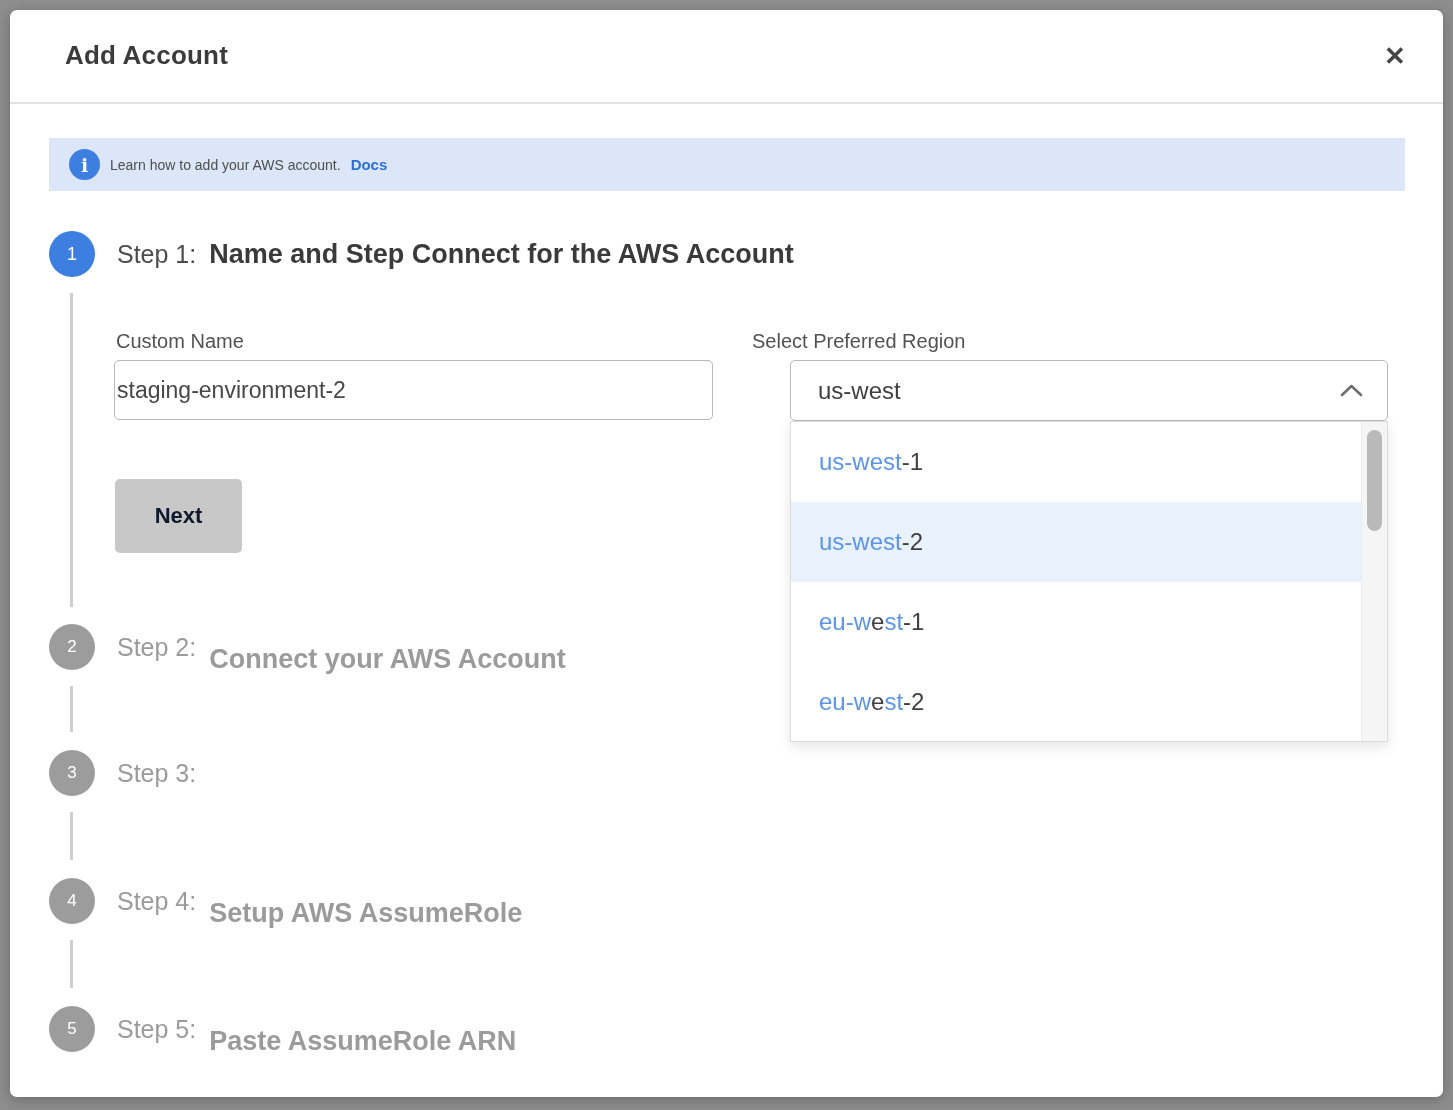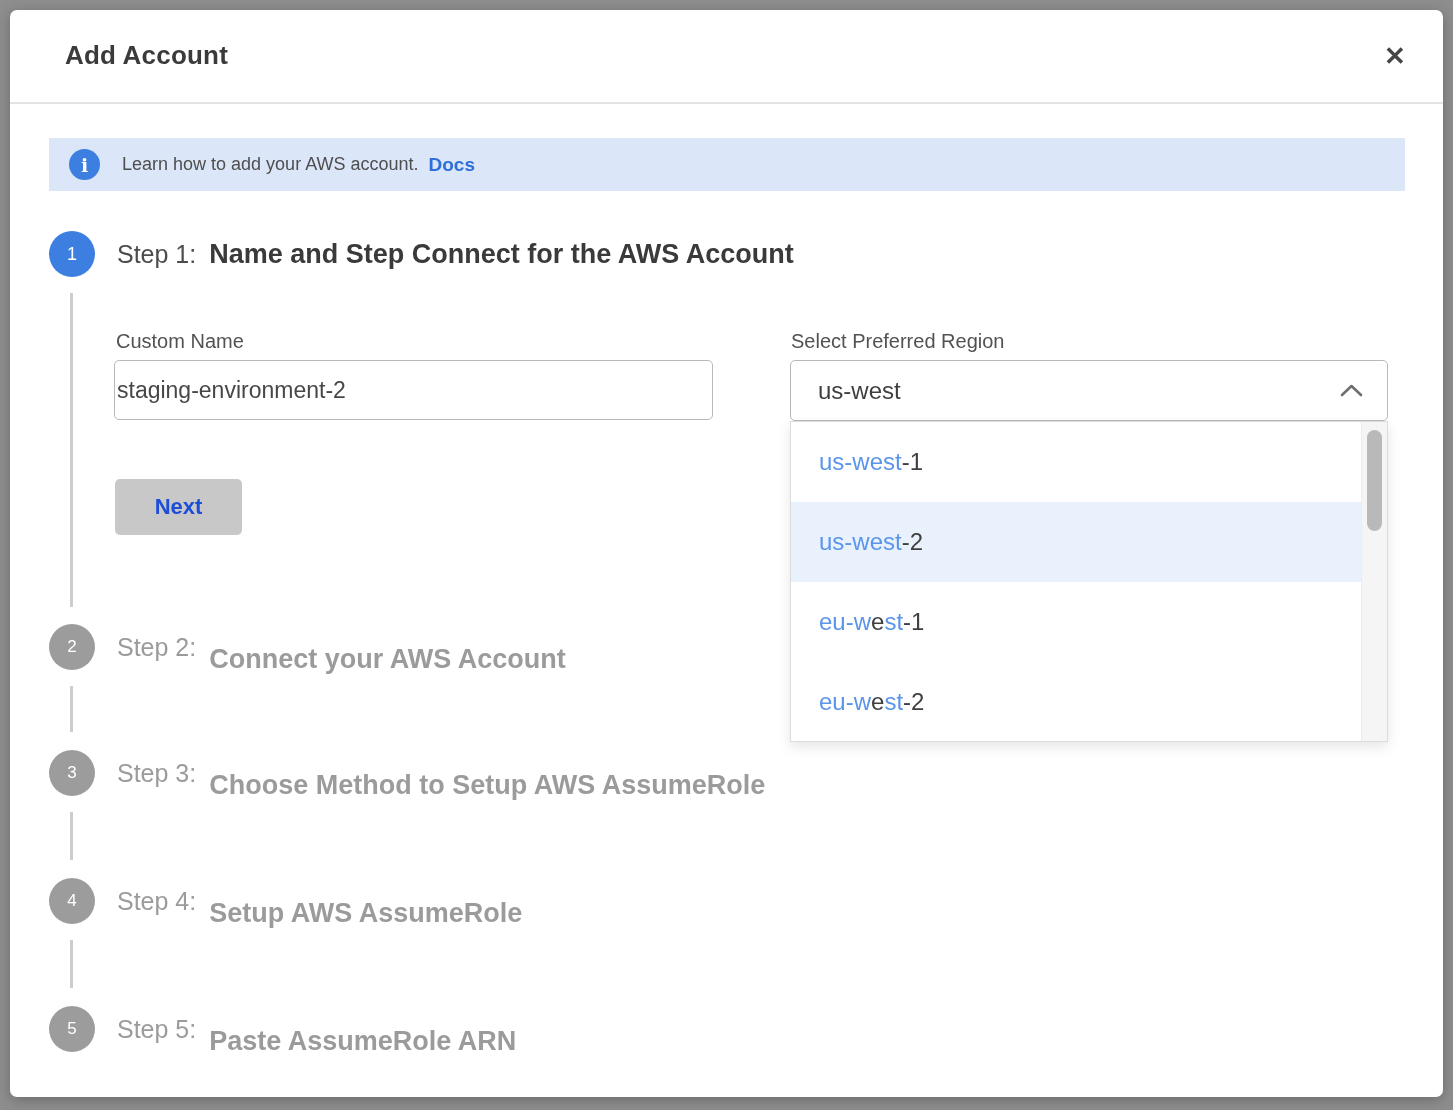--- a/index.html
+++ b/index.html
@@ -45,24 +45,24 @@
   }
   .info-icon {
     width: 31px; height: 31px; border-radius: 50%;
     background: var(--accent-blue, #3d7ee1);
     color: #fff; font-family: "DejaVu Serif", serif;
     font-weight: 700; font-size: 19px;
     display: flex; align-items: center; justify-content: center;
     flex: 0 0 auto;
   }
   .banner-text {
-    margin-left: 22px; font-size: 18px; color: #4e4e4e;
+    margin-left: 10px; font-size: 14px; color: #4e4e4e;
   }
   .banner-link {
-    margin-left: 10px; font-size: 19px; font-weight: 600;
+    margin-left: 10px; font-size: 15px; font-weight: 600;
     color: var(--link-blue, #2c6fd8); text-decoration: none; cursor: pointer;
   }
   
   .step-row {
     position: absolute; left: 39px; height: 46px;
     display: flex; align-items: center;
   }
   .step-row-1 { top: 221px; }
   .step-row-2 { top: 614px; }
   .step-row-3 { top: 740px; }
@@ -92,21 +92,21 @@
   .connector-1 { top: 283px; height: 314px; }
   .connector-2 { top: 676px; height: 46px; }
   .connector-3 { top: 802px; height: 48px; }
   .connector-4 { top: 930px; height: 48px; }
   
   .field-label {
     position: absolute; top: 320px;
     font-size: 20px; color: var(--label-text, #525252);
   }
   .label-name   { left: 106px; }
-  .label-region { left: 781px; }
+  .label-region { left: 742px; }
   .text-input {
     position: absolute; top: 350px; height: 60px;
     border: 1px solid var(--border, #b9b9b9); border-radius: 5px;
     font-family: "Liberation Sans", sans-serif;
     font-size: 23px; color: #474747;
     padding-left: 2px; background: #fff; outline: none;
   }
   .name-input { left: 104px; width: 599px; }
   .region-combobox {
     position: absolute; left: 780px; top: 350px;
@@ -119,23 +119,23 @@
     border: none; outline: none; background: transparent;
     font-family: "Liberation Sans", sans-serif;
     font-size: 24px; color: #3f3f3f;
     padding-left: 27px; flex: 1 1 auto; min-width: 0;
   }
   .chevron-up {
     margin-right: 24px; flex: 0 0 auto; display: flex; cursor: pointer;
   }
   .next-btn {
     position: absolute; left: 105px; top: 469px;
-    width: 127px; height: 56px;
+    width: 127px; height: 74px;
     background: var(--disabled-btn, #c8c8c8);
-    color: #1d4ed8; font-family: "Liberation Sans", sans-serif;
+    color: #0f172a; font-family: "Liberation Sans", sans-serif;
     font-size: 22px; font-weight: 700;
     border: none; border-radius: 5px; cursor: not-allowed;
   }
   
   .dropdown-panel {
     position: absolute; left: 780px; top: 411px;
     width: 598px; height: 321px;
     background: #fff;
     border: 1px solid var(--panel-border, #dcdcdc);
     box-shadow: 0 5px 12px rgba(0,0,0,0.10);
@@ -189,21 +189,20 @@
     <span class="step-title">Name and Step Connect for the AWS Account</span>
   </div>
   <div class="step-row step-row-2 inactive">
     <span class="step-circle inactive">2</span>
     <span class="step-prefix">Step 2:</span>
     <span class="step-title">Connect your AWS Account</span>
   </div>
   <div class="step-row step-row-3 inactive">
     <span class="step-circle inactive">3</span>
     <span class="step-prefix">Step 3:</span>
-    <span class="step-title">Choose Method to Setup AWS AssumeRole</span>
   </div>
   <div class="step-row step-row-4 inactive">
     <span class="step-circle inactive">4</span>
     <span class="step-prefix">Step 4:</span>
     <span class="step-title">Setup AWS AssumeRole</span>
   </div>
   <div class="step-row step-row-5 inactive">
     <span class="step-circle inactive">5</span>
     <span class="step-prefix">Step 5:</span>
     <span class="step-title">Paste AssumeRole ARN</span>

